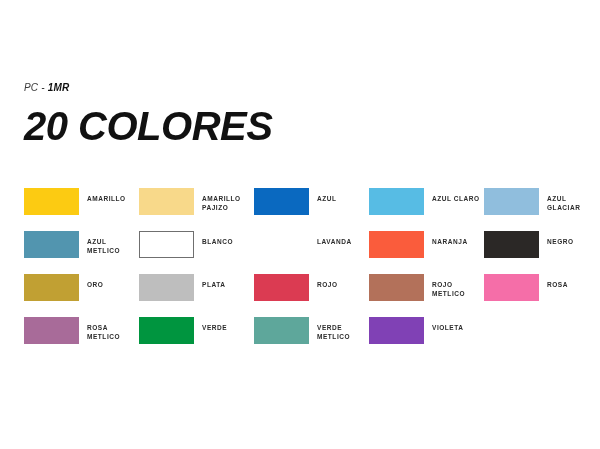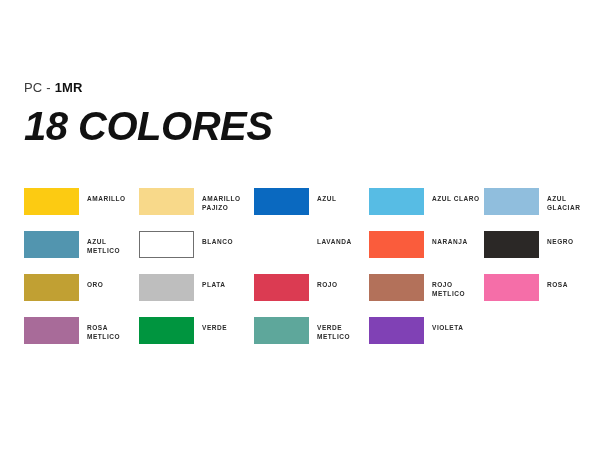--- a/index.html
+++ b/index.html
@@ -18,21 +18,22 @@
     width: 600px;
     height: 449px;
     background: #ffffff;
   }
   .header {
     position: absolute;
     left: 24px;
     top: 80px;
   }
   .eyebrow {
-    font-size: 13px;
+    font-size: 10px;
+    font-style: italic;
     letter-spacing: 0.2px;
     color: #231f20;
     white-space: nowrap;
     line-height: 16px;
   }
   .eyebrow .eyebrow-prefix {
     font-weight: 400;
     color: #3a3a3a;
   }
   .eyebrow .eyebrow-code {
@@ -87,21 +88,21 @@
     white-space: pre-line;
   }
 </style>
 </head>
 <body>
 
 <div class="page">
 
   <div class="header">
     <div class="eyebrow"><span class="eyebrow-prefix">PC - </span><span class="eyebrow-code">1MR</span></div>
-    <div class="title">18 COLORES</div>
+    <div class="title">20 COLORES</div>
   </div>
 
   <div class="palette">
       <div class="swatch-row">
         <div class="swatch-cell">
           <div class="swatch-chip" style="background: rgb(252, 203, 18);"></div>
           <div class="swatch-label">AMARILLO</div>
         </div>
         <div class="swatch-cell">
           <div class="swatch-chip" style="background: rgb(248, 217, 138);"></div>

